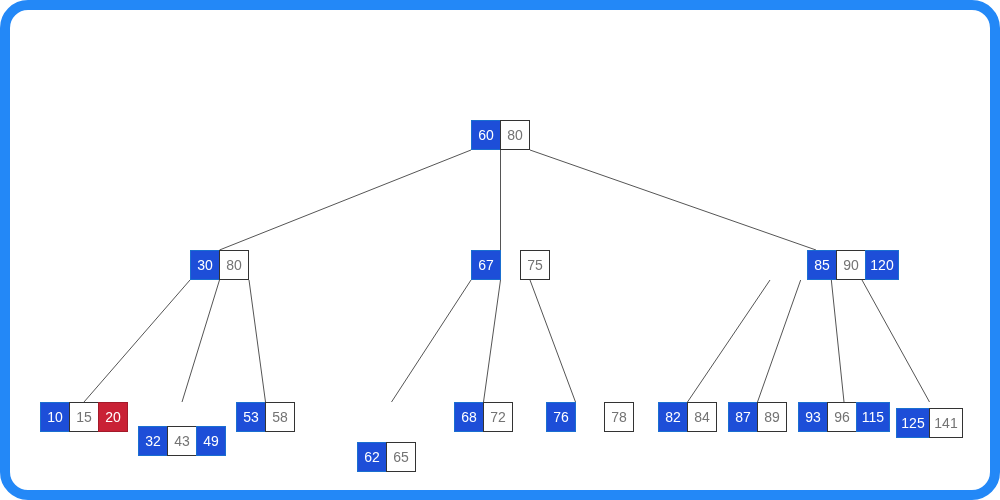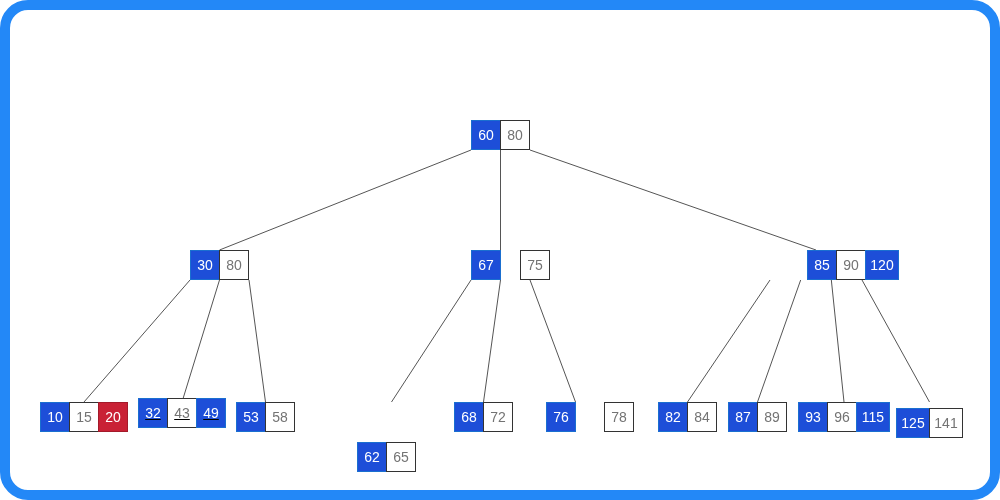--- a/index.html
+++ b/index.html
@@ -94,21 +94,21 @@
       <div class="node" style="left: 760px; top: 240px; padding-left: 37px;">
         <div class="key blue">85</div>
         <div class="key">90</div>
         <div class="key blue wide">120</div>
       </div>
       <div class="node" style="left: 30px; top: 392px; border-radius: 12px;">
         <div class="key blue">10</div>
         <div class="key">15</div>
         <div class="key red">20</div>
       </div>
-      <div class="node" style="left: 128px; top: 388px; text-decoration: underline;">
+      <div class="node" style="left: 128px; top: 416px;">
         <div class="key blue">32</div>
         <div class="key">43</div>
         <div class="key blue">49</div>
       </div>
       <div class="node" style="left: 226px; top: 392px;">
         <div class="key blue">53</div>
         <div class="key">58</div>
       </div>
       <div class="node" style="left: 347px; top: 392px; margin-top: 40px;">
         <div class="key blue">62</div>

